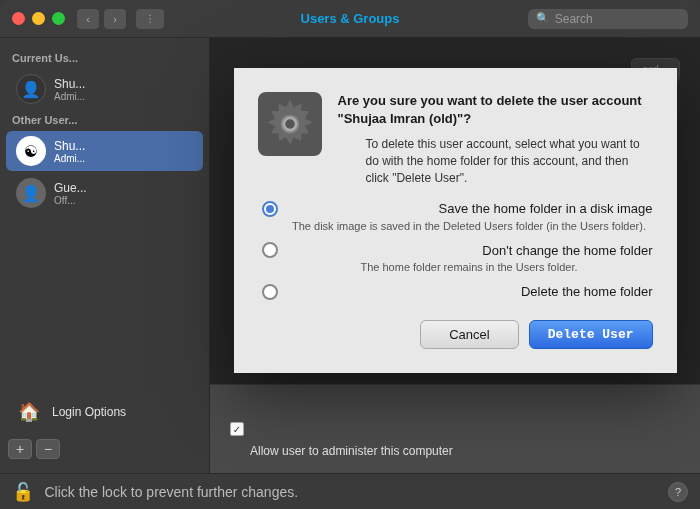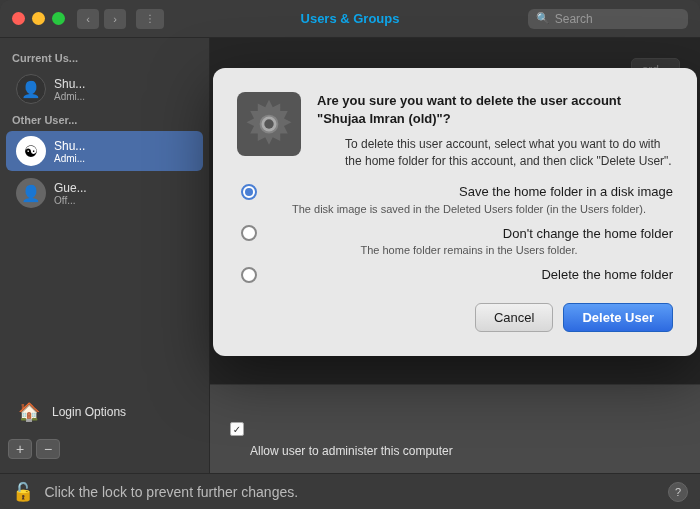--- a/index.html
+++ b/index.html
@@ -344,22 +344,22 @@
       background: rgba(0,0,0,0.45);
       display: flex;
       align-items: flex-start;
       justify-content: center;
       padding-top: 30px;
       z-index: 100;
     }
 
     .dialog {
       background: #e8e8e8;
-      border-radius: 12px;
-      width: 484px;
+      border-radius: 0;
+      width: 443px;
       padding: 24px;
       box-shadow: 0 20px 60px rgba(0,0,0,0.5);
     }
 
     .dialog-header {
       display: flex;
       gap: 16px;
       margin-bottom: 14px;
     }
 
@@ -462,35 +462,36 @@
       display: flex;
       justify-content: flex-end;
       gap: 10px;
       margin-top: 20px;
     }
 
     .btn-cancel {
       background: linear-gradient(to bottom, #f0f0f0, #d8d8d8);
       border: 1px solid #aaa;
       border-radius: 6px;
-      padding: 6px 18px;
+      padding: 6px 28px;
       font-size: 13px;
       color: #1a1a1a;
       cursor: pointer;
     }
 
     .btn-delete {
       background: linear-gradient(to bottom, #5b9cf6, #2d6ae0);
       border: 1px solid #2060c0;
       border-radius: 6px;
       padding: 6px 18px;
       font-size: 13px;
       color: #fff;
       cursor: pointer;
       font-weight: 600;
+      font-family: Liberation Mono, monospace;
     }
 
     .avatar-yin-yang {
       background: #fff;
       font-size: 14px;
     }
 
     .avatar-guest {
       background: #666;
       font-size: 14px;

